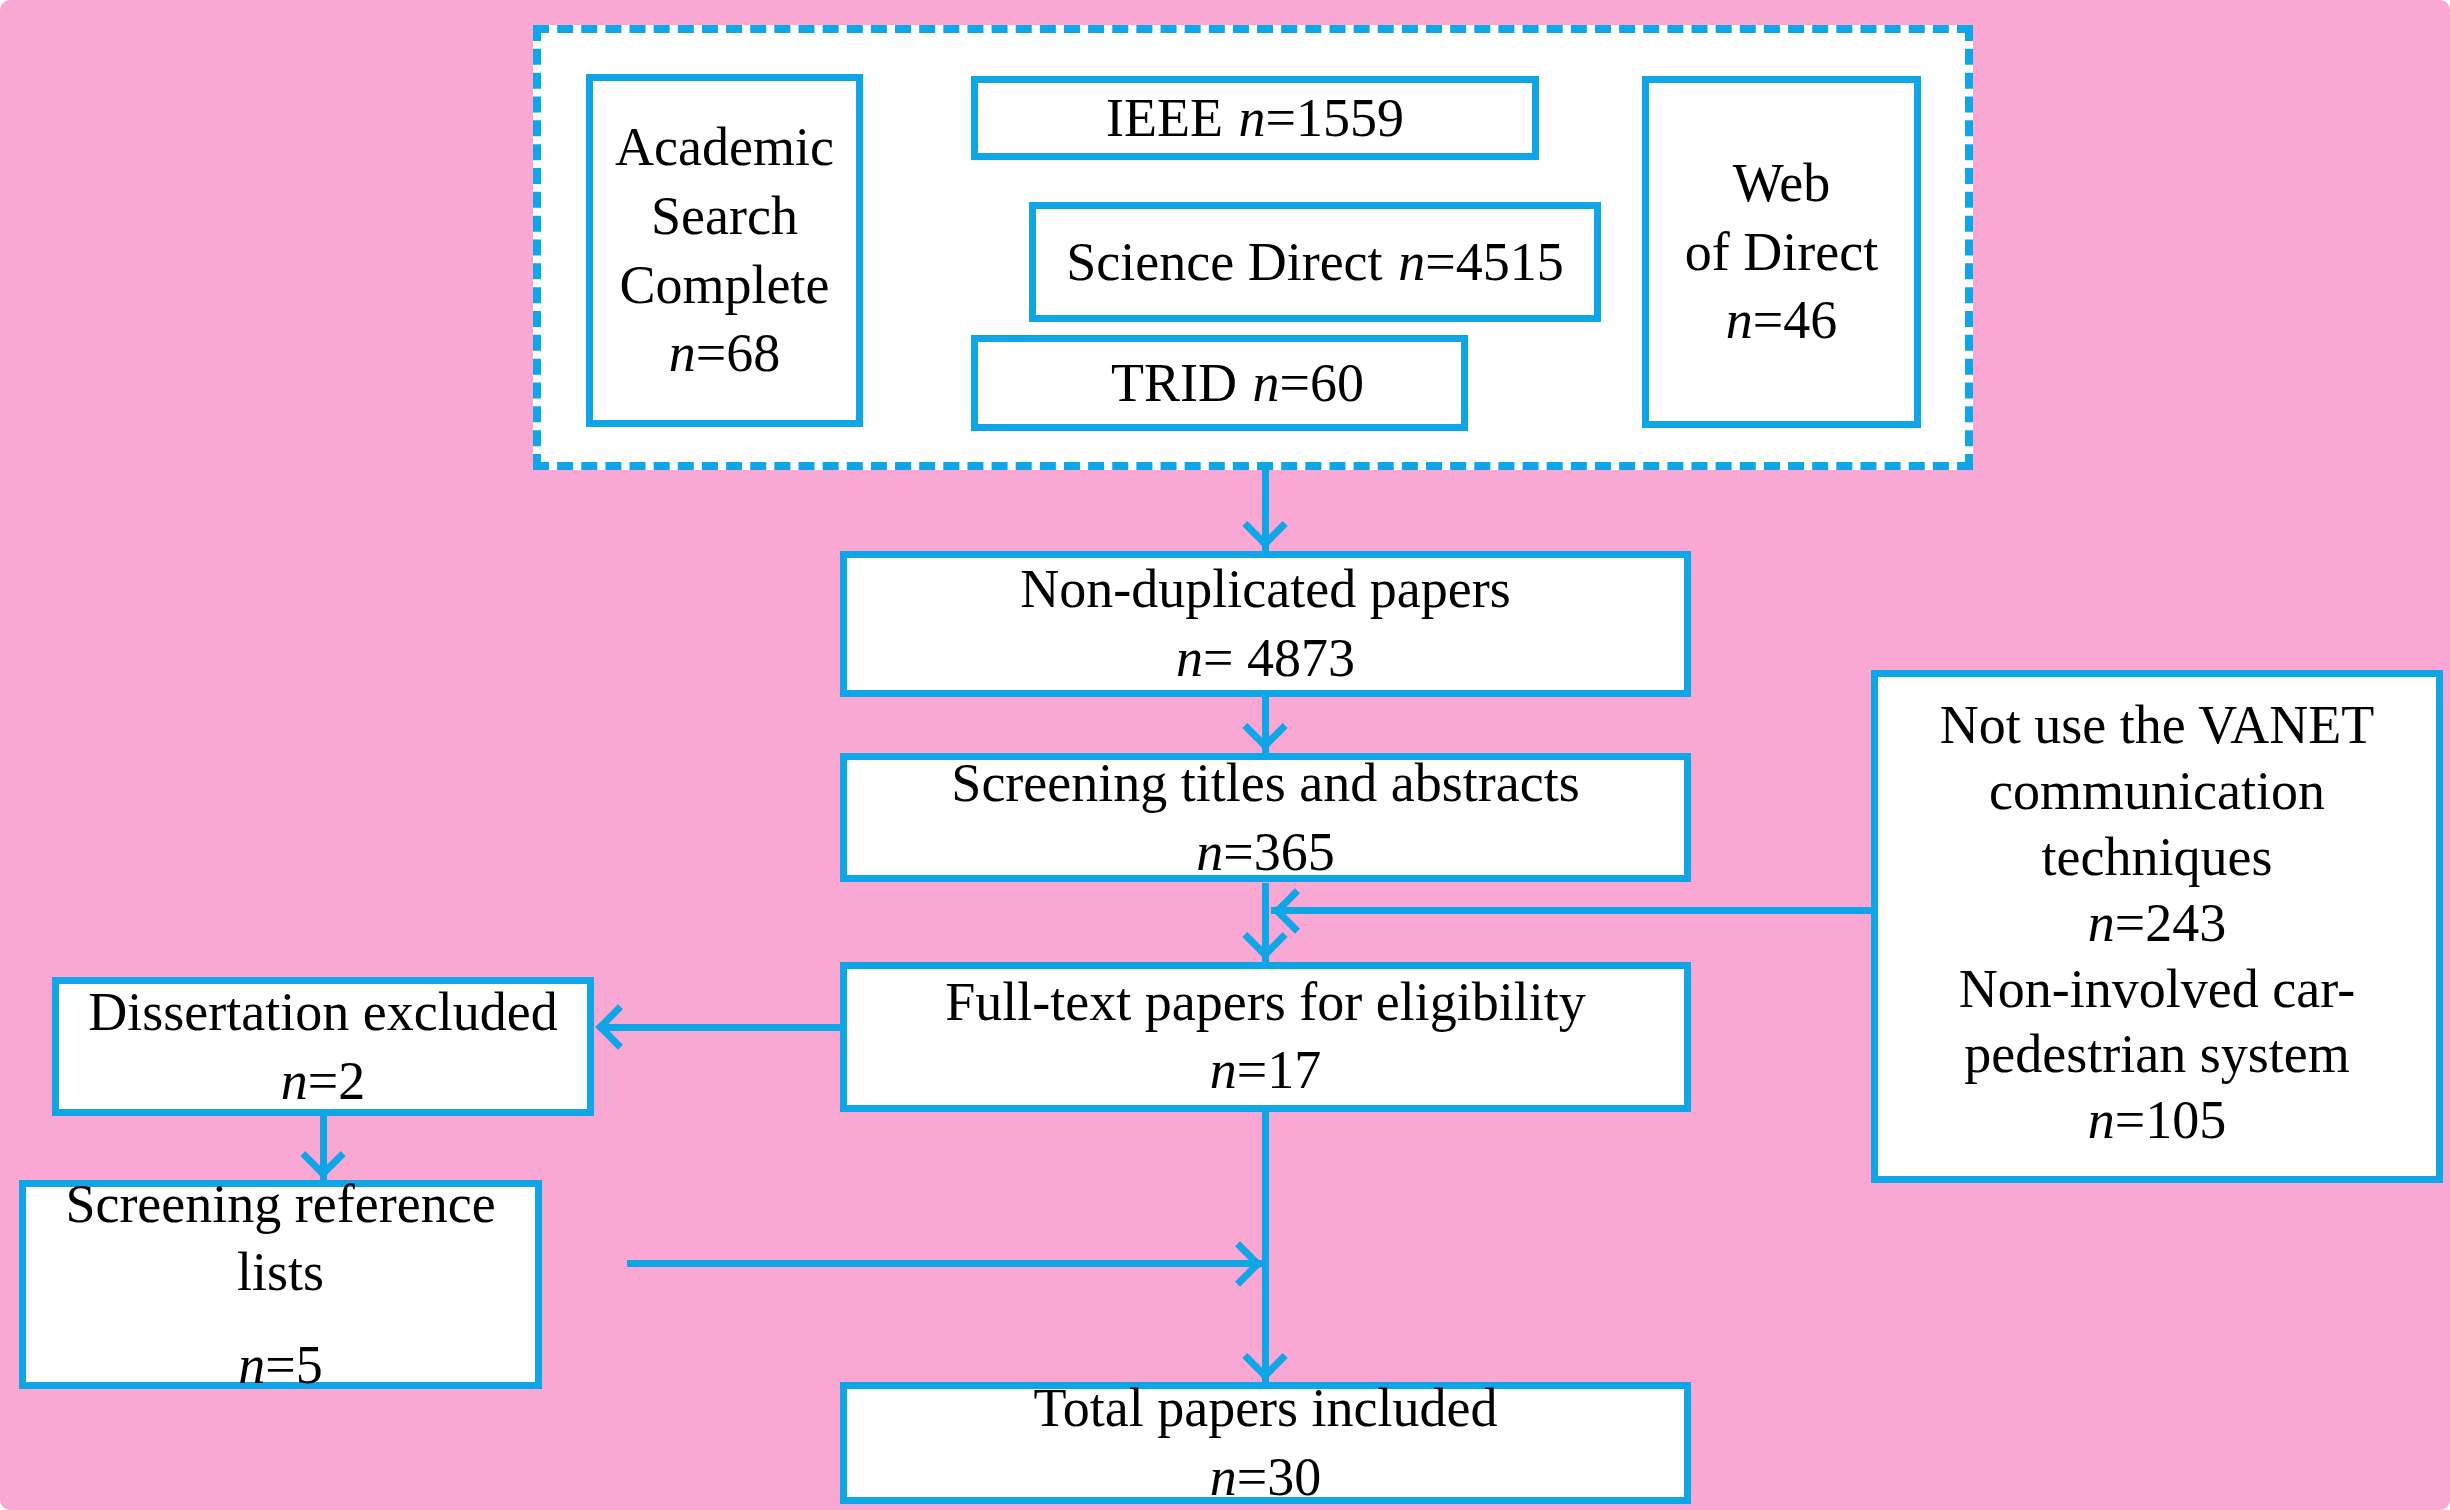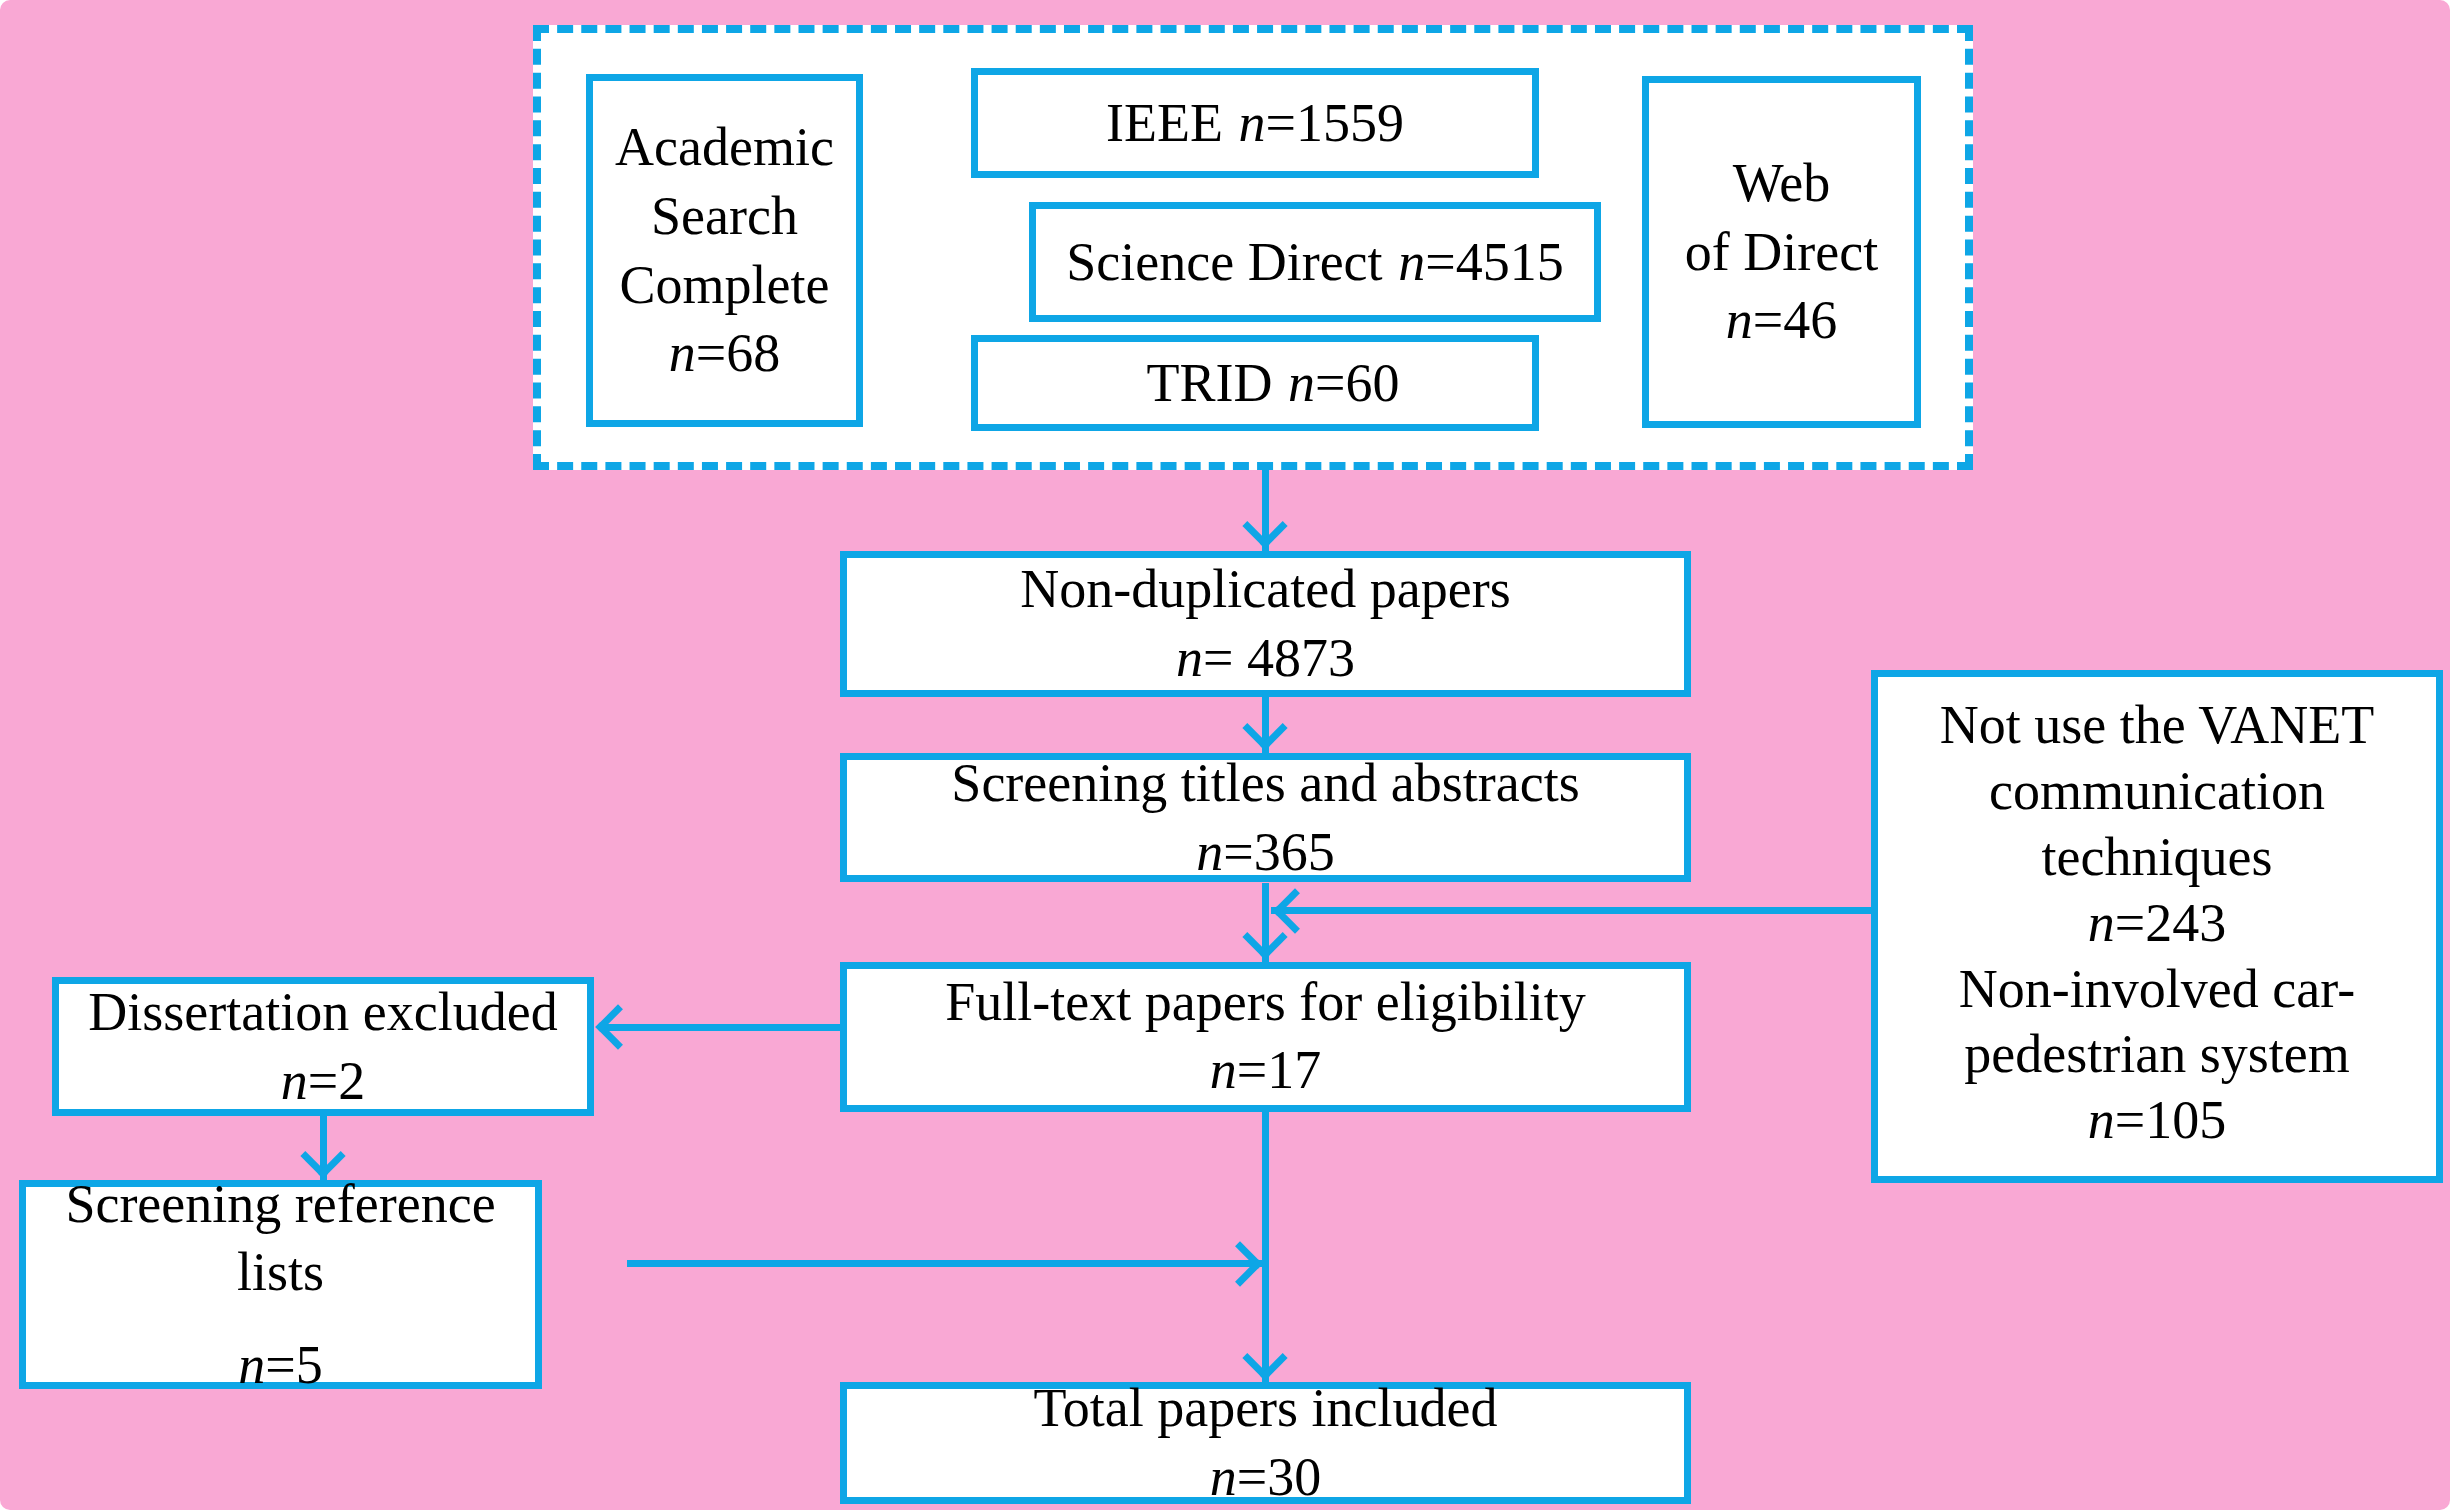--- a/index.html
+++ b/index.html
@@ -61,29 +61,29 @@
 
   <div class="dashed-box" style="left:533px; top:25.4px; width:1440px; height:445px;"></div>
 
   <div class="box" style="left:586px; top:74px; width:277px; height:353px;">
     <div class="title">Academic
 Search
 Complete</div>
     <div class="count"><i>n</i><span>=68</span></div>
   </div>
 
-  <div class="box" style="left:971px; top:68px; width:568px; height:110px;">
+  <div class="box" style="left:971px; top:76px; width:568px; height:84px;">
     <div class="inline-label"><span>IEEE</span><i class="nv">n</i><span>=1559</span></div>
   </div>
 
   <div class="box" style="left:1029px; top:202px; width:572px; height:120px;">
     <div class="inline-label"><span>Science Direct</span><i class="nv">n</i><span>=4515</span></div>
   </div>
 
-  <div class="box" style="left:971px; top:335px; width:568px; height:96px;padding-left:36px;">
+  <div class="box" style="left:971px; top:335px; width:497px; height:96px;padding-left:36px;">
     <div class="inline-label"><span>TRID</span><i class="nv">n</i><span>=60</span></div>
   </div>
 
   <div class="box" style="left:1642px; top:76px; width:279px; height:352px;">
     <div class="title">Web
 of Direct</div>
     <div class="count"><i>n</i><span>=46</span></div>
   </div>
 
   <div class="box" style="left:840px; top:551px; width:851px; height:146px;">

